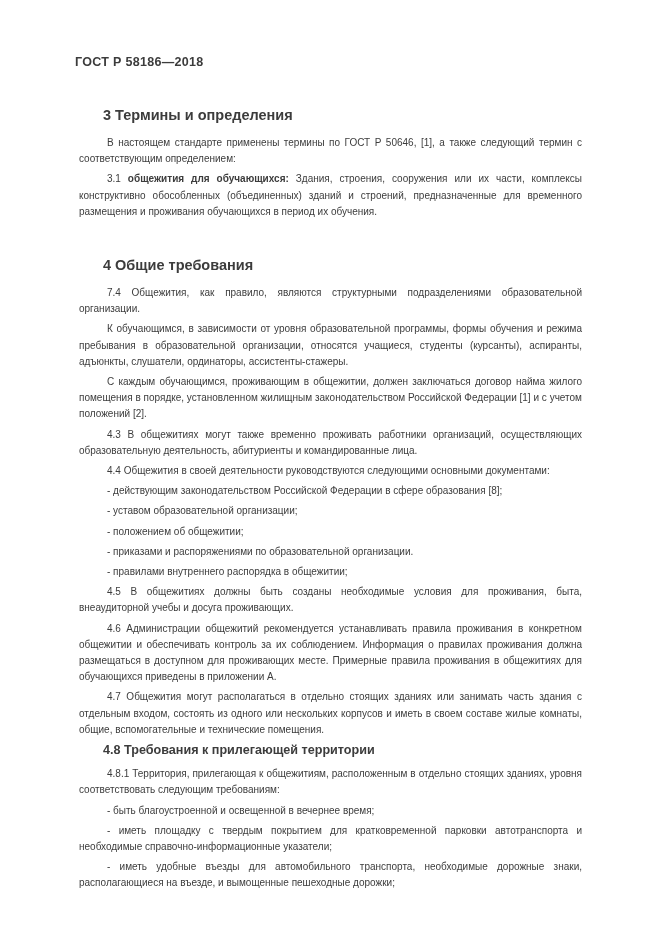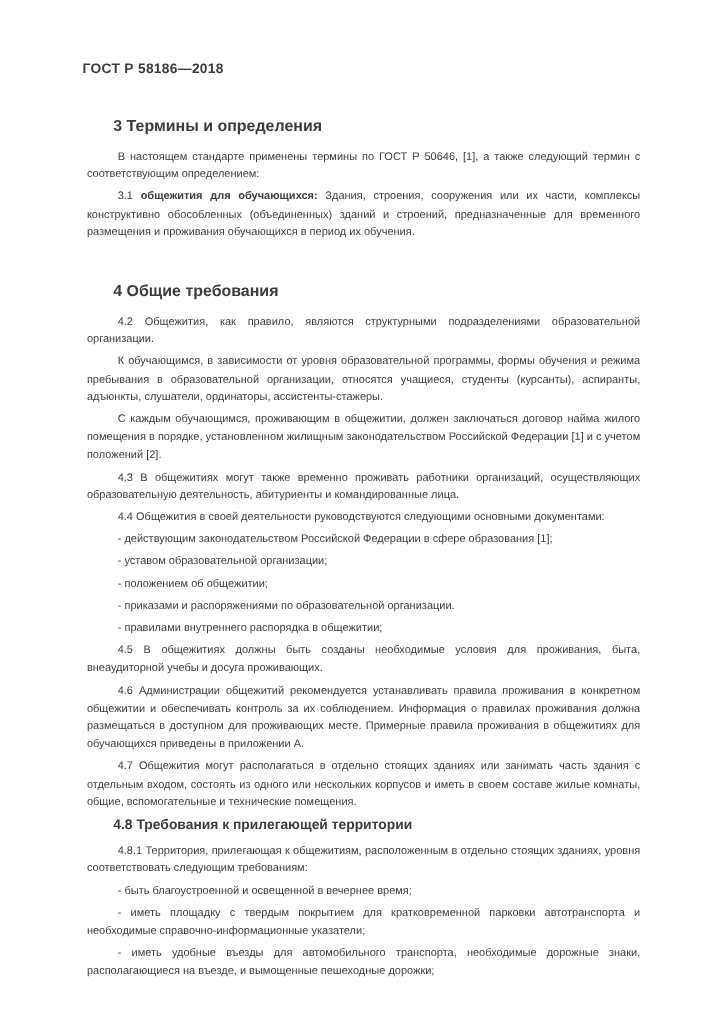--- a/index.html
+++ b/index.html
@@ -55,26 +55,26 @@
   <div class="doc-code">ГОСТ Р 58186—2018</div>
 
   <div class="h2">3 Термины и определения</div>
 
   <p class="body">В настоящем стандарте применены термины по ГОСТ Р 50646, [1], а также следующий термин с соответствующим определением:</p>
 
   <p class="body"><span>3.1</span> <span class="term-name">общежития для обучающихся:</span> <span>Здания, строения, сооружения или их части, комплексы конструктивно обособленных (объединенных) зданий и строений, предназначенные для временного размещения и проживания обучающихся в период их обучения.</span></p>
 
   <div class="h2">4 Общие требования</div>
 
-  <p class="body">4.2 Общежития, как правило, являются структурными подразделениями образовательной организации.</p>
+  <p class="body">7.4 Общежития, как правило, являются структурными подразделениями образовательной организации.</p>
   <p class="body">К обучающимся, в зависимости от уровня образовательной программы, формы обучения и режима пребывания в образовательной организации, относятся учащиеся, студенты (курсанты), аспиранты, адъюнкты, слушатели, ординаторы, ассистенты-стажеры.</p>
   <p class="body">С каждым обучающимся, проживающим в общежитии, должен заключаться договор найма жилого помещения в порядке, установленном жилищным законодательством Российской Федерации [1] и с учетом положений [2].</p>
   <p class="body">4.3 В общежитиях могут также временно проживать работники организаций, осуществляющих образовательную деятельность, абитуриенты и командированные лица.</p>
   <p class="body">4.4 Общежития в своей деятельности руководствуются следующими основными документами:</p>
-  <p class="body">- действующим законодательством Российской Федерации в сфере образования [1];</p>
+  <p class="body">- действующим законодательством Российской Федерации в сфере образования [8];</p>
   <p class="body">- уставом образовательной организации;</p>
   <p class="body">- положением об общежитии;</p>
   <p class="body">- приказами и распоряжениями по образовательной организации.</p>
   <p class="body">- правилами внутреннего распорядка в общежитии;</p>
   <p class="body">4.5 В общежитиях должны быть созданы необходимые условия для проживания, быта, внеаудиторной учебы и досуга проживающих.</p>
   <p class="body">4.6 Администрации общежитий рекомендуется устанавливать правила проживания в конкретном общежитии и обеспечивать контроль за их соблюдением. Информация о правилах проживания должна размещаться в доступном для проживающих месте. Примерные правила проживания в общежитиях для обучающихся приведены в приложении А.</p>
   <p class="body">4.7 Общежития могут располагаться в отдельно стоящих зданиях или занимать часть здания с отдельным входом, состоять из одного или нескольких корпусов и иметь в своем составе жилые комнаты, общие, вспомогательные и технические помещения.</p>
 
   <div class="h3">4.8 Требования к прилегающей территории</div>
 

